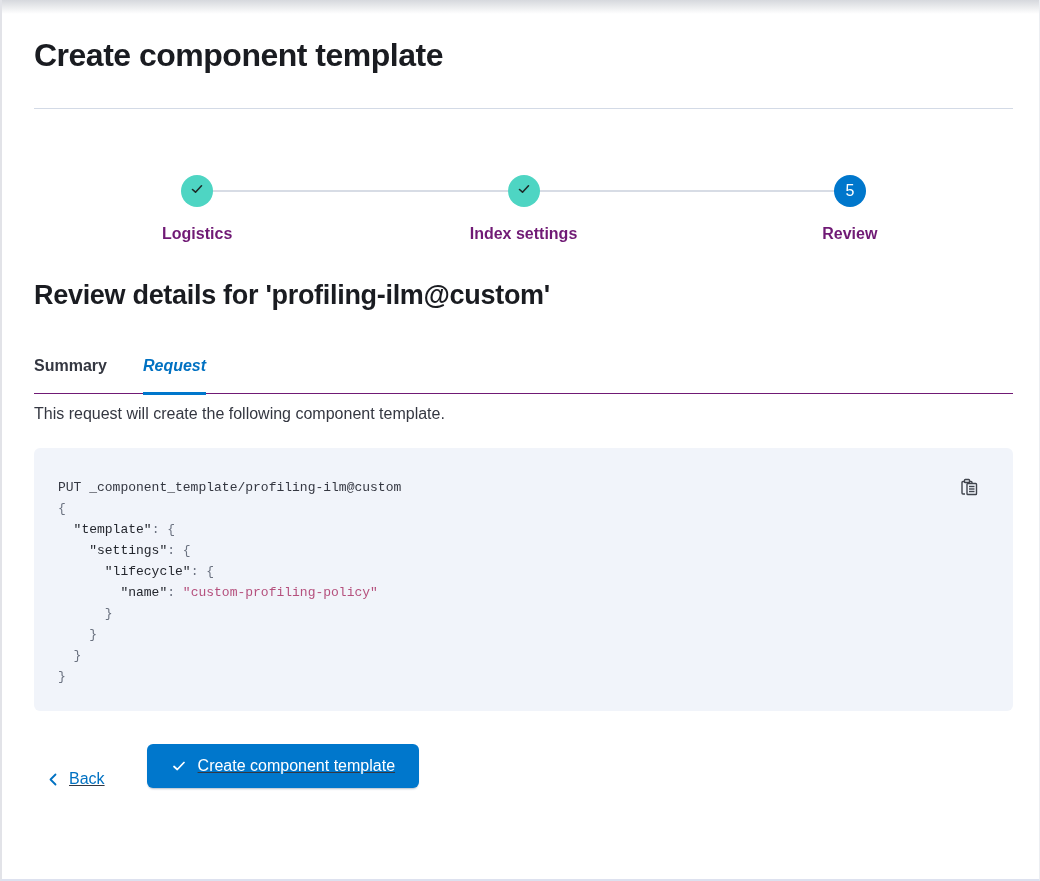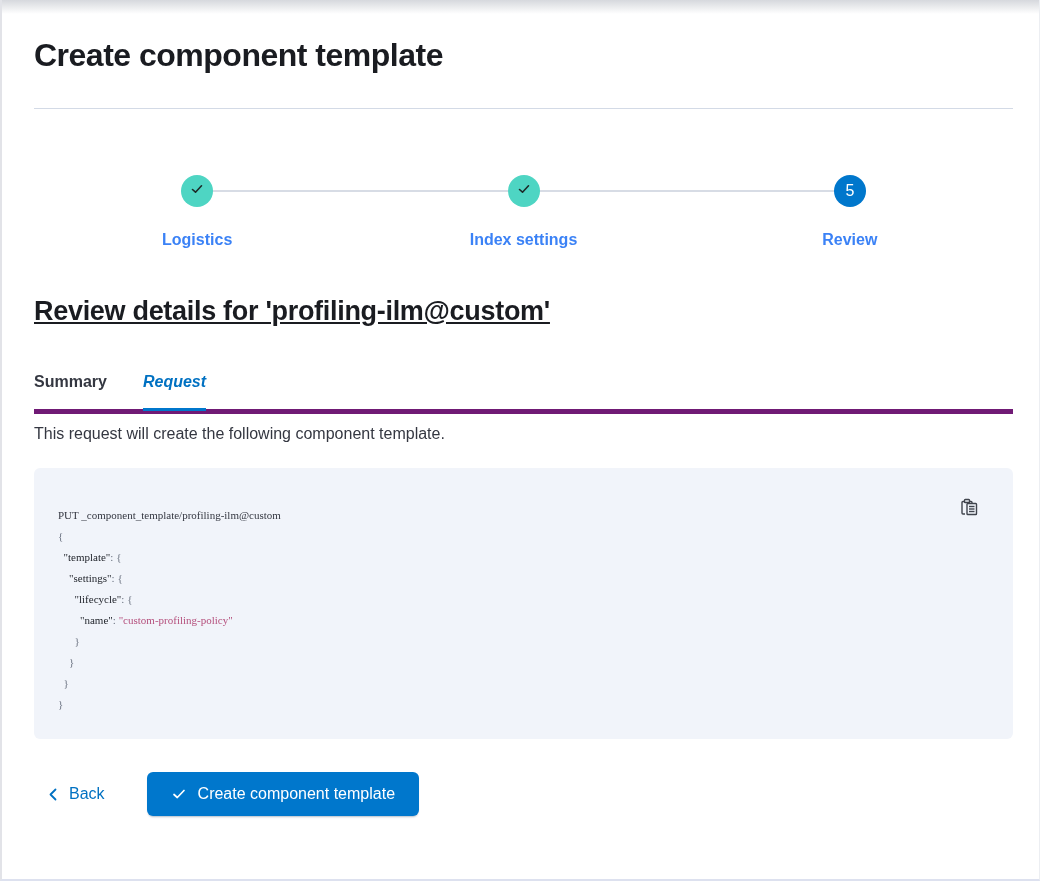--- a/index.html
+++ b/index.html
@@ -36,64 +36,64 @@
   .connector.hidden { background: transparent; }
   .step-circle {
     width: 32px; height: 32px; border-radius: 50%;
     display: flex; align-items: center; justify-content: center;
     flex: 0 0 32px;
   }
   .step-circle.complete { background: #4ed5c3; }
   .step-circle.current  { background: #0077cc; }
   .step-number { color: #ffffff; font-size: 16px; font-weight: 500; }
   .step-label {
-    margin-top: 22px; font-size: 16px; font-weight: 700;
-    color: #3b82f6; line-height: 22px; text-align: center;
+    margin-top: 16px; font-size: 16px; font-weight: 700;
+    color: #701a75; line-height: 22px; text-align: center;
   }
 
   
   h2.review-heading {
-    margin-top: 42px;
+    margin-top: 32px;
     font-size: 27px; line-height: 36px; font-weight: 700;
-    color: #1a1c21; letter-spacing: -0.3px; text-decoration: underline;
-  }
-
-  
-  .tabs { margin-top: 42px; display: flex; border-bottom: 5px solid #701a75; }
+    color: #1a1c21; letter-spacing: -0.3px;
+  }
+
+  
+  .tabs { margin-top: 42px; display: flex; border-bottom: 1px solid #701a75; }
   .tab {
     font-size: 16px; font-weight: 700; line-height: 22px;
     padding-bottom: 15px; margin-right: 36px; cursor: pointer;
     color: #343741; border-bottom: 3px solid transparent; margin-bottom: -2px;
   }
   .tab.active { color: #0071c2; border-bottom-color: #0077cc; font-style: italic; }
 
   .description { margin-top: 8px; font-size: 16px; line-height: 24px; color: #343741; }
 
   
   .code-block {
     margin-top: 22px; position: relative;
     background: #f1f4fa; border-radius: 6px;
     padding: 29px 60px 24px 24px;
   }
   .code-content {
-    font-family: Liberation Serif, serif;
-    font-size: 11px; line-height: 21px; white-space: pre; margin-top: 8px;
+    font-family: Liberation Mono, monospace;
+    font-size: 13px; line-height: 21px; white-space: pre;
   }
   .tok-plain  { color: #343741; }
   .tok-key    { color: #24272e; }
   .tok-punct  { color: #6b7280; }
   .tok-string { color: #b5507d; }
   .copy-btn {
     position: absolute; top: 28px; right: 32px;
     width: 24px; height: 24px; border: none; background: transparent;
     cursor: pointer; color: #40444d; display: flex; align-items: center; justify-content: center;
   }
 
   
-  .footer { margin-top: 33px; display: flex; align-items: center; }
+  .footer { margin-top: 33px; display: flex; align-items: flex-end; text-decoration: underline; }
   .back-link {
     display: inline-flex; align-items: center; gap: 9px;
     color: #0071c2; font-size: 16px; font-weight: 500;
     text-decoration: none; cursor: pointer; margin-left: 12px;
   }
   .submit-btn {
     margin-left: 42px; height: 44px; padding: 0 24px;
     background: #0077cc; color: #ffffff;
     border: none; border-radius: 6px; cursor: pointer;
     display: inline-flex; align-items: center; gap: 11px;

